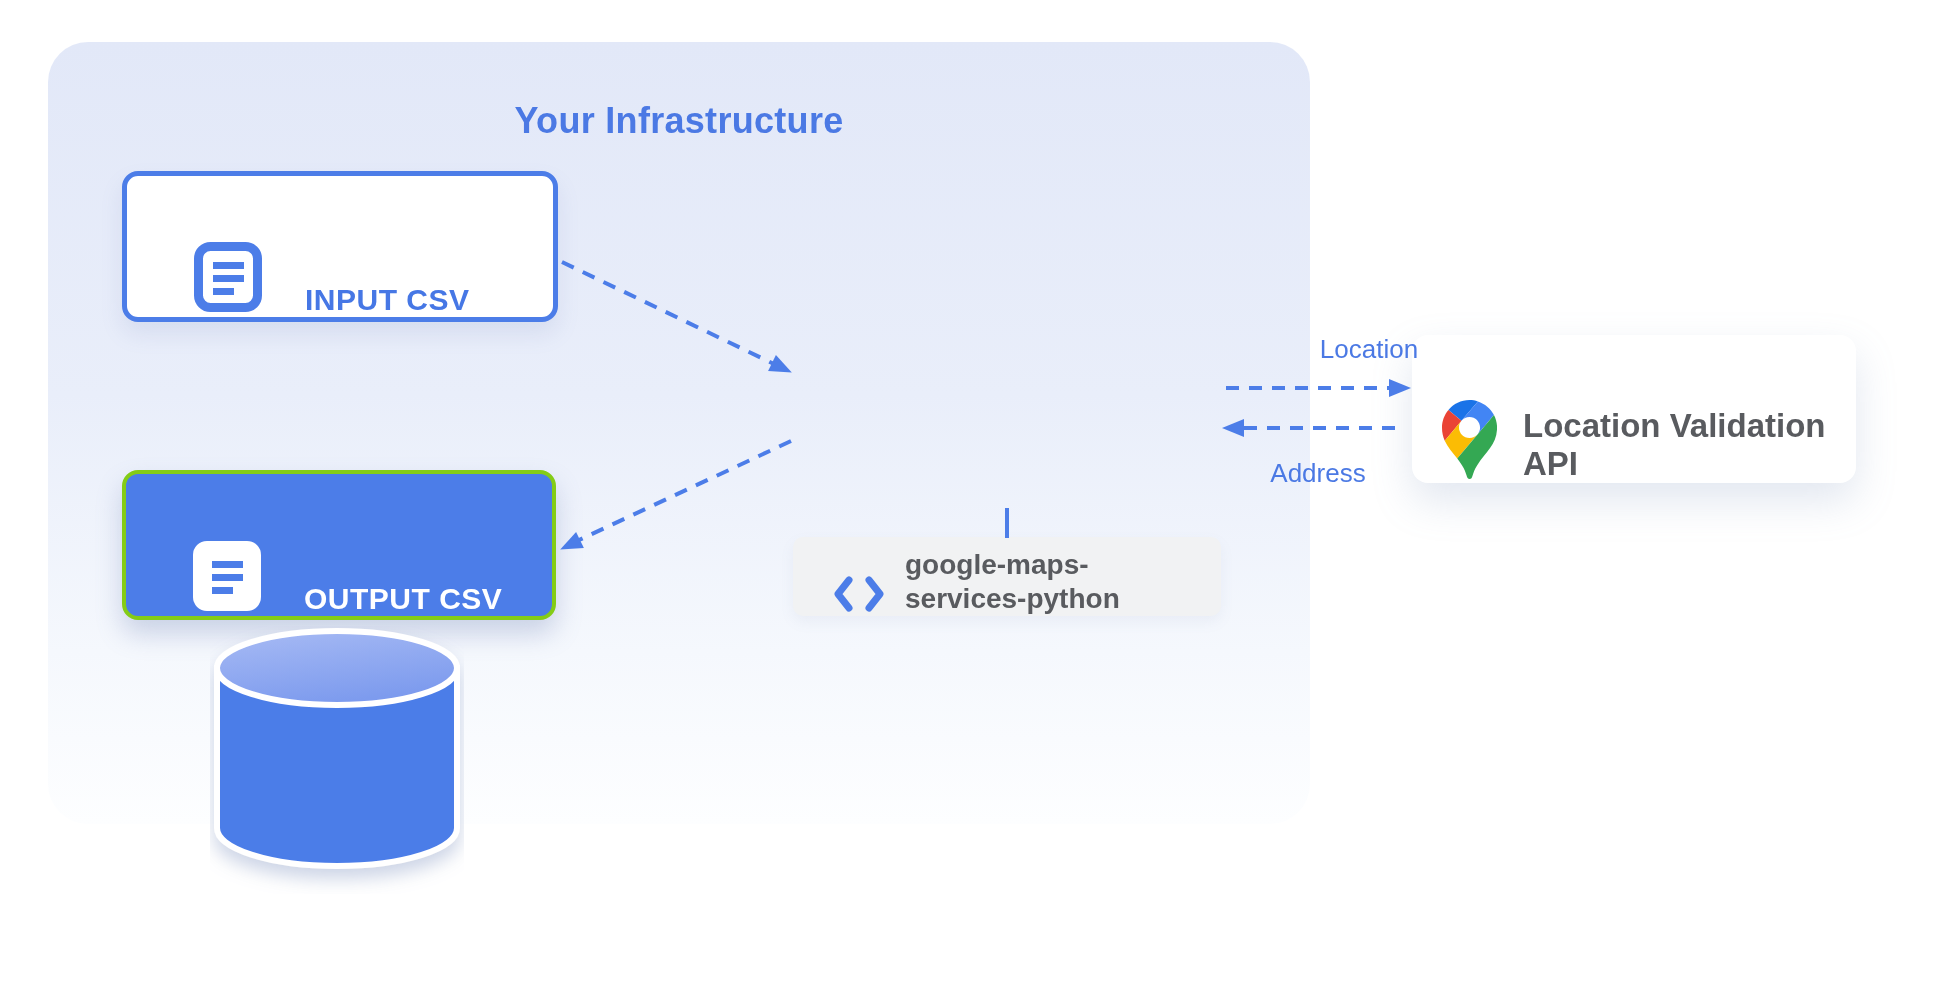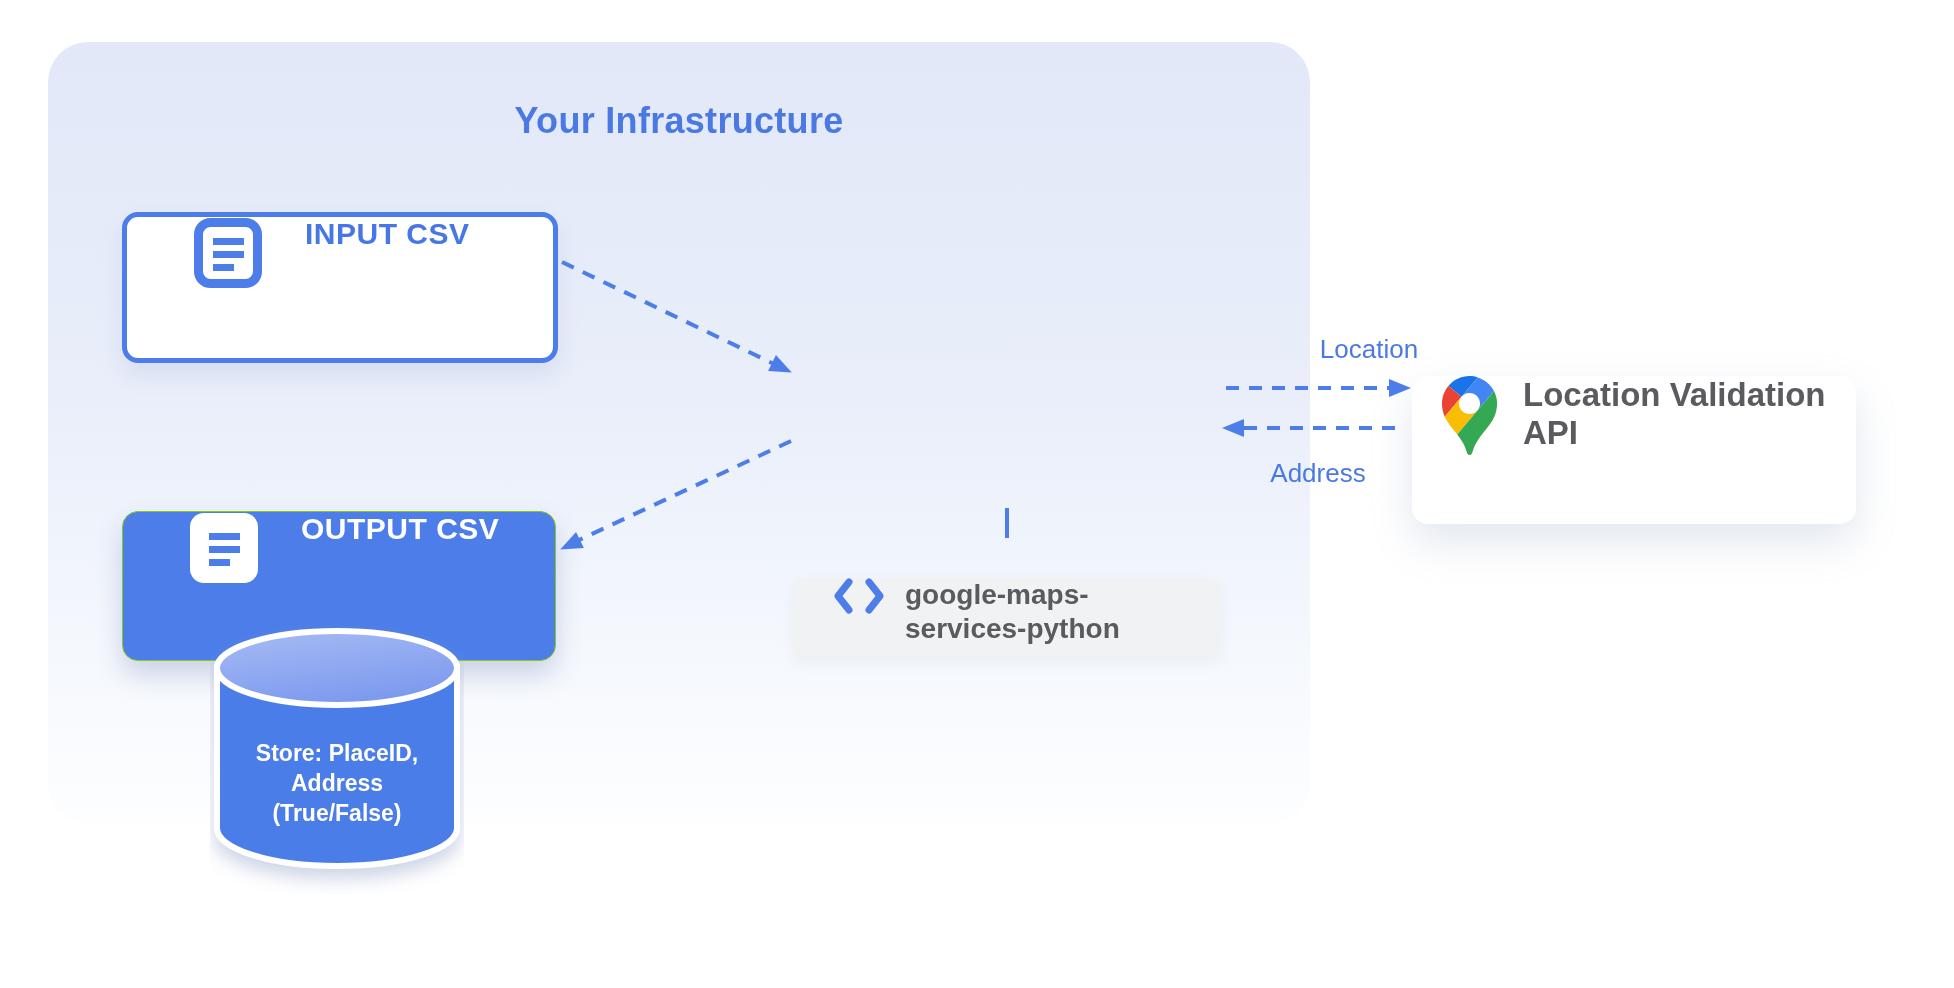--- a/index.html
+++ b/index.html
@@ -8,29 +8,29 @@
   .canvas{position:relative;width:1954px;height:988px;background:#ffffff;}
 
   
   .infra{position:absolute;left:48px;top:42px;width:1262px;height:782px;
          border-radius:40px;
          background:linear-gradient(180deg,#E2E8F8 0%,#E9EEFA 45%,#F5F8FD 78%,#FDFEFF 100%);}
   .infra-title{position:absolute;left:0;top:58px;width:100%;text-align:center;
                font-size:36px;font-weight:bold;color:#4B79E4;letter-spacing:.3px;}
 
   
-  .node{position:absolute;box-sizing:border-box;display:flex;align-items:flex-start;margin-top:41px;}
+  .node{position:absolute;box-sizing:border-box;display:flex;align-items:flex-end;}
 
   .input-csv{left:122px;top:171px;width:436px;height:151px;background:#ffffff;
              border:5px solid #4C7DE8;border-radius:16px;padding-left:66px;gap:42px;
              box-shadow:0 12px 22px rgba(110,130,185,.14);}
   .input-csv .lbl{font-size:30px;font-weight:bold;color:#4677E5;letter-spacing:.5px;}
 
   .output-csv{left:122px;top:470px;width:434px;height:150px;background:#4C7DE8;
-              border:1px solid #84cc16;border-radius:16px;padding-left:66px;gap:42px;
+              border:4px solid #84cc16;border-radius:16px;padding-left:66px;gap:42px;
               box-shadow:0 14px 26px rgba(105,125,180,.30);}
   .output-csv .lbl{font-size:30px;font-weight:bold;color:#ffffff;letter-spacing:.5px;}
 
   .script-box{left:793px;top:311px;width:428px;height:197px;background:#F1F2F3;
               border-radius:18px;justify-content:center;
               box-shadow:0 8px 18px rgba(110,125,165,.10);}
   .script-box .txt{font-size:33px;line-height:47px;font-weight:bold;color:#595B5F;
                    text-align:center;}
 
   .library-box{left:793px;top:537px;width:428px;height:79px;background:#F1F2F3;
@@ -100,25 +100,20 @@
         </linearGradient>
         <filter id="cylshadow" x="-20%" y="-20%" width="140%" height="150%">
           <feDropShadow dx="0" dy="10" stdDeviation="9" flood-color="#8FA0C8" flood-opacity="0.45"></feDropShadow>
         </filter>
       </defs>
       <g filter="url(#cylshadow)">
         <path d="M7 42 L7 202 A120 38 0 0 0 247 202 L247 42 Z" fill="#4C7DE8" stroke="#ffffff" stroke-width="6"></path>
         <ellipse cx="127" cy="42" rx="120" ry="37" fill="url(#cyltop)" stroke="#ffffff" stroke-width="6"></ellipse>
       </g>
     </svg>
-    <div class="store-text">
-      <div>Store: PlaceID,</div>
-      <div>Address</div>
-      <div>(True/False)</div>
-    </div>
   </div>
 
 
   <div class="node library-box">
     <span>
       <svg width="52" height="36" viewBox="0 0 52 36">
         <path d="M16 4 L5 18 L16 32" fill="none" stroke="#4C7DE8" stroke-width="7" stroke-linecap="round" stroke-linejoin="round"></path>
         <path d="M36 4 L47 18 L36 32" fill="none" stroke="#4C7DE8" stroke-width="7" stroke-linecap="round" stroke-linejoin="round"></path>
       </svg>
     </span>

